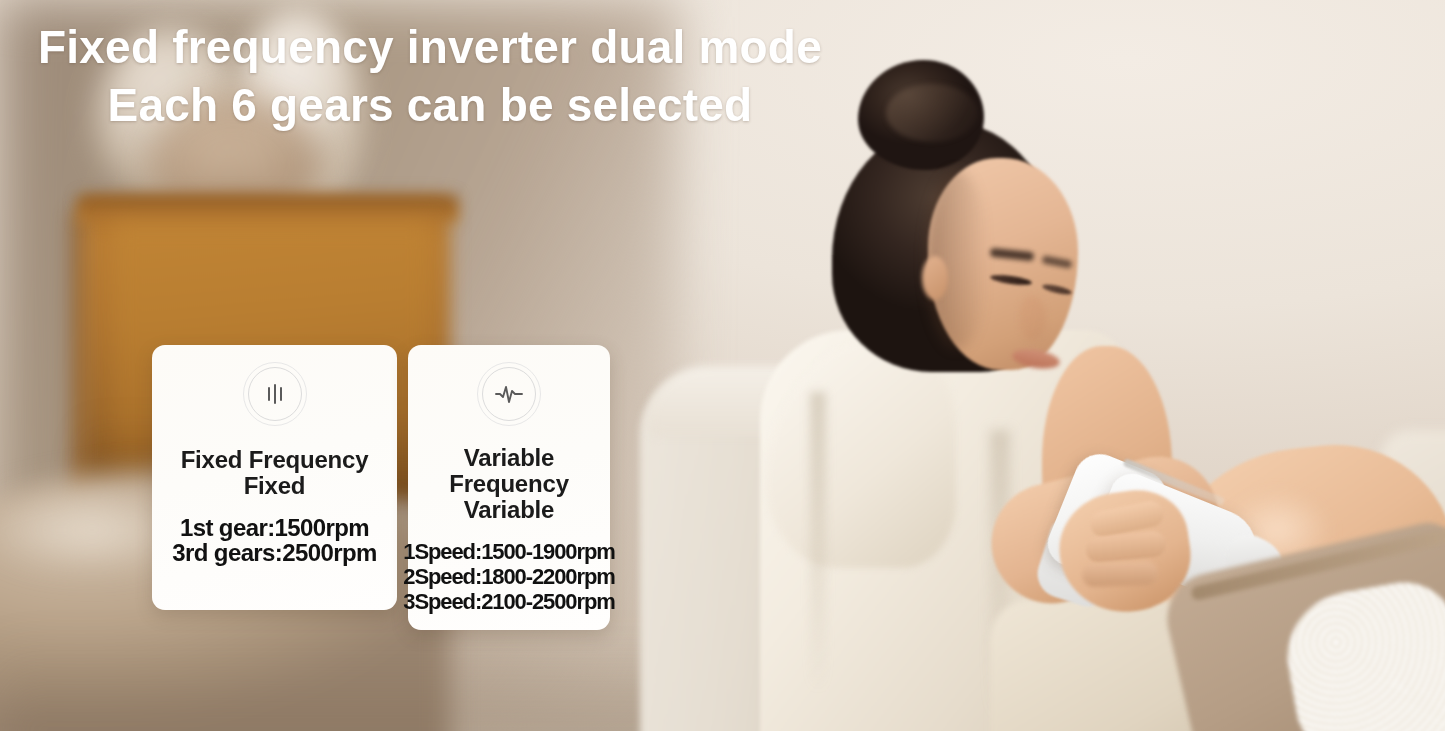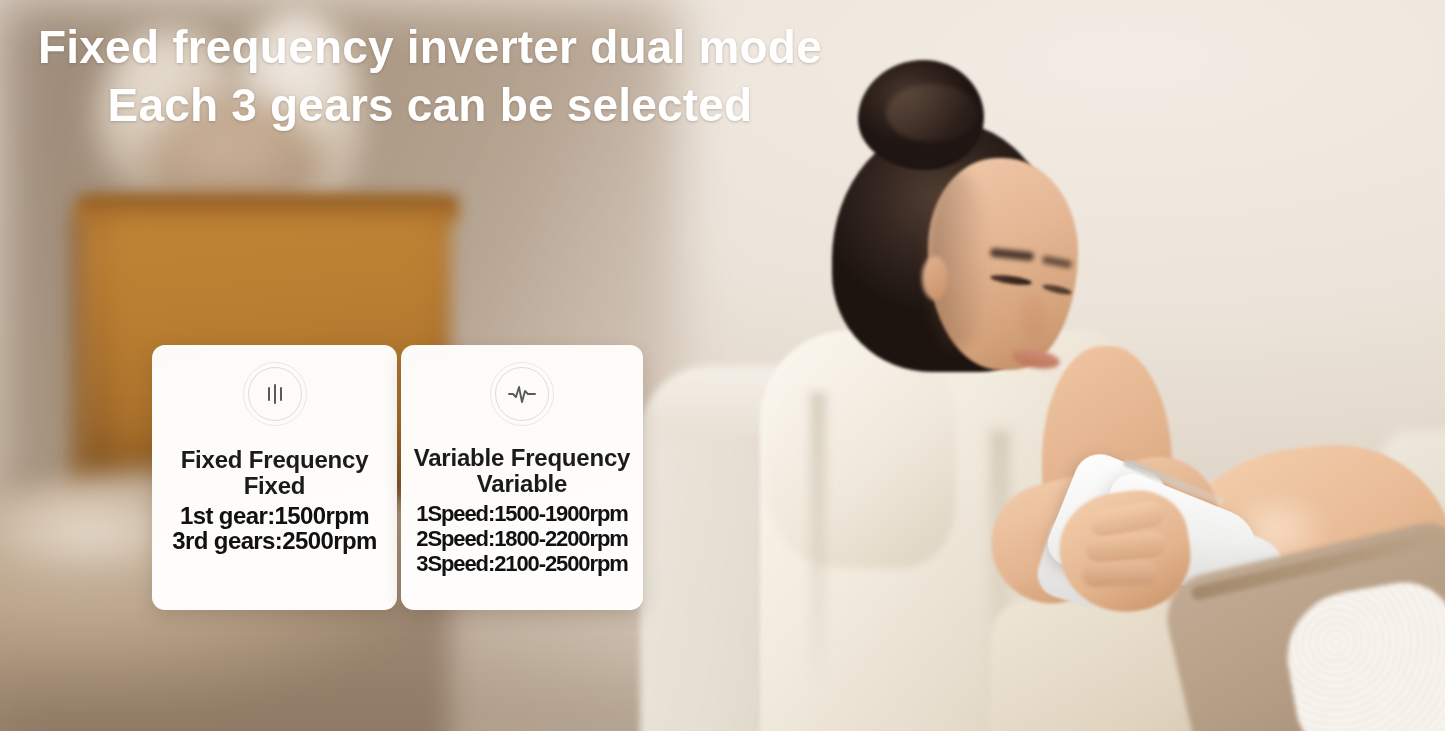--- a/index.html
+++ b/index.html
@@ -363,32 +363,32 @@
     letter-spacing:.2px;
     text-shadow:0 1px 3px rgba(86,66,50,.30);
     white-space:nowrap;
   }
   .headline .l1 { display:block; }
   .headline .l2 { display:block; }
 
   
   .cards {
     position:absolute; left:152px; top:345px;
-    display:flex; gap:4px;
+    display:flex; gap:11px;
     align-items:flex-start;
   }
   .card {
     width:245px; min-height:265px;
     background:linear-gradient(165deg, #fdfbf7 0%, #fdfcf9 45%, #fffefd 100%);
     border-radius:13px;
     box-shadow:0 6px 18px rgba(80,58,40,.20);
     padding:22px 6px 16px;
     display:flex; flex-direction:column; align-items:center;
   }
-  .card.right { width:242px; }
+  .card.right { width:202px; }
 
   .icon-ring {
     width:54px; height:54px; border-radius:50%;
     border:1px solid #dcdcdc;
     display:flex; align-items:center; justify-content:center;
     position:relative;
     margin-bottom:4px;
   }
   .icon-ring::before {
     content:""; position:absolute;
@@ -400,21 +400,21 @@
   .card-title {
     margin-top:22px;
     font-size:24px;
     font-weight:600;
     color:#1b1b1b;
     line-height:26px;
     text-align:center;
     letter-spacing:-.2px;
   }
   .spec-list {
-    margin-top:4px;
+    margin-top:16px;
     text-align:center;
   }
   .spec {
     font-size:24px;
     font-weight:700;
     color:#111111;
     line-height:25px;
     letter-spacing:-.6px;
     white-space:nowrap;
   }
@@ -489,21 +489,21 @@
       <div class="finger-c"></div>
     </div>
 
     <div class="cushion"></div>
     <div class="cushion-piping"></div>
     <div class="cushion-fur"></div>
   </div>
 
   <div class="headline">
     <span class="l1">Fixed frequency inverter dual mode</span>
-    <span class="l2">Each 3 gears can be selected</span>
+    <span class="l2">Each 6 gears can be selected</span>
   </div>
 
   <div class="cards">
 
     <div class="card left">
       <div class="icon-ring">
         <svg width="24" height="22" viewBox="0 0 24 22" aria-hidden="true">
           <line x1="6" y1="5" x2="6" y2="17" stroke="#5a5a5a" stroke-width="2" stroke-linecap="round"></line>
           <line x1="12" y1="2" x2="12" y2="20" stroke="#5a5a5a" stroke-width="2" stroke-linecap="round"></line>
           <line x1="18" y1="5" x2="18" y2="17" stroke="#5a5a5a" stroke-width="2" stroke-linecap="round"></line>

